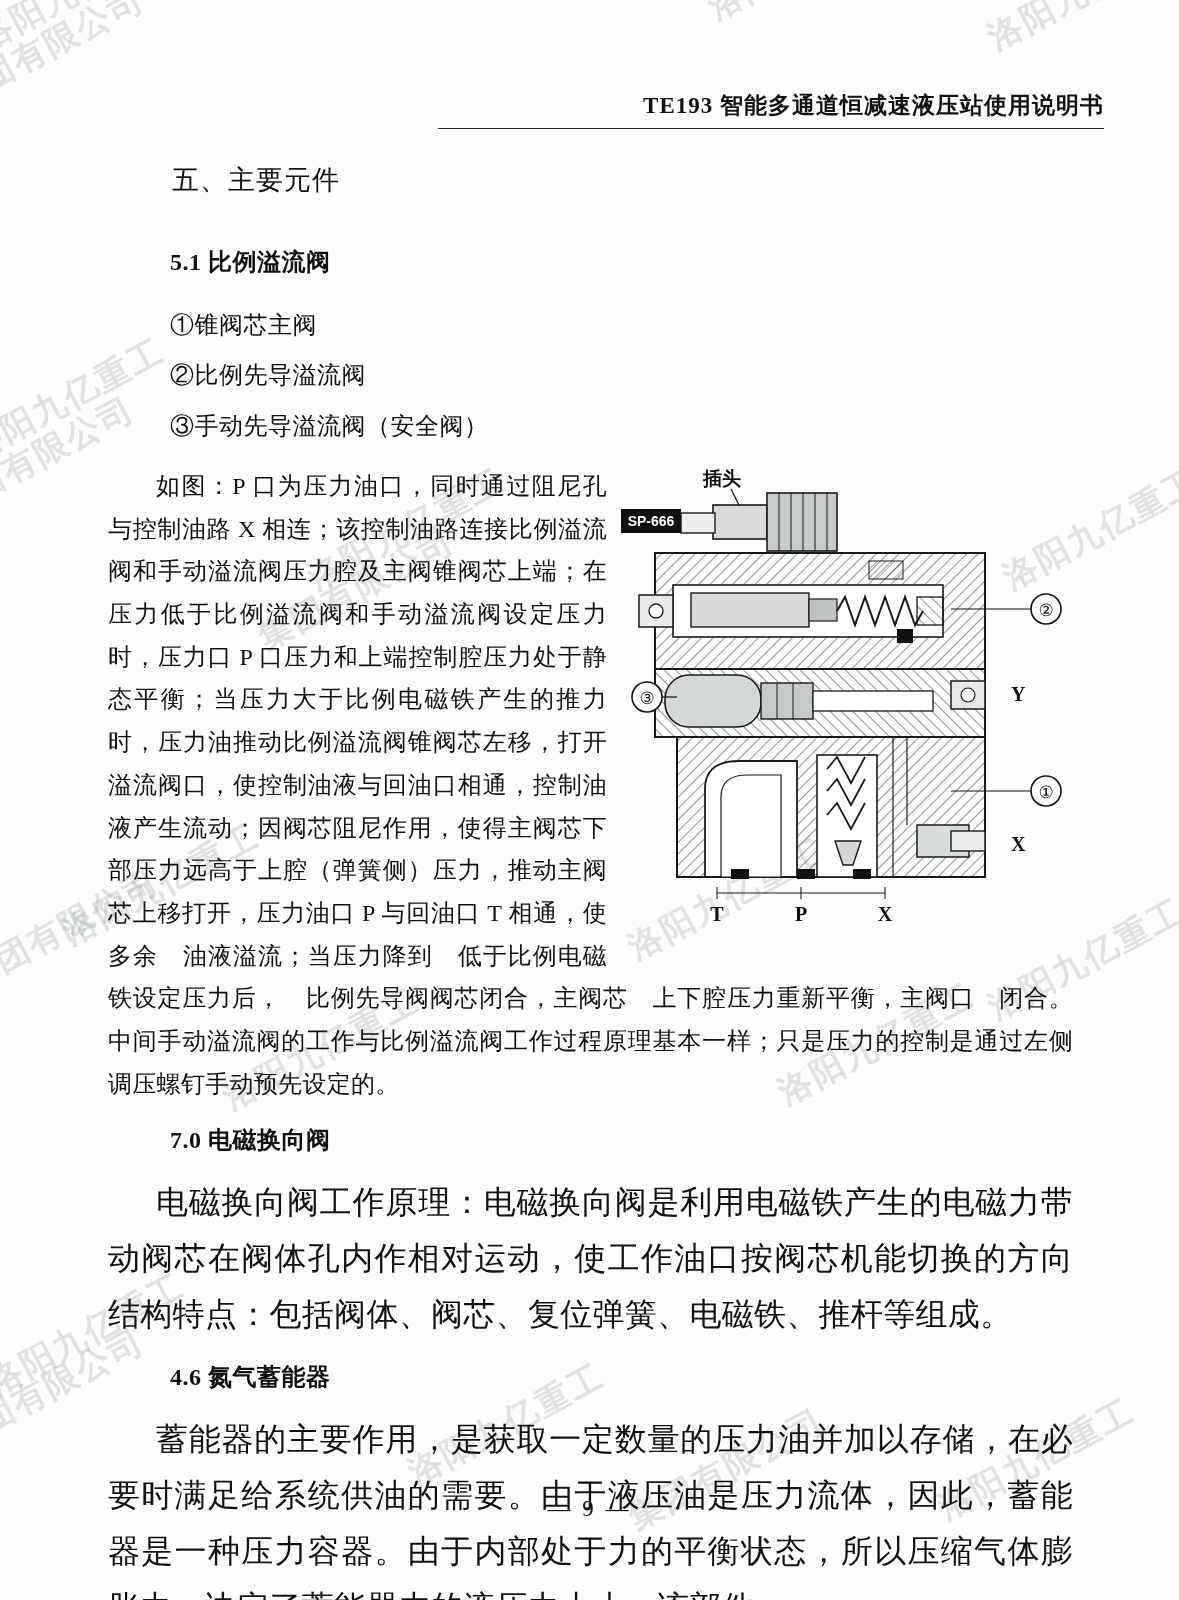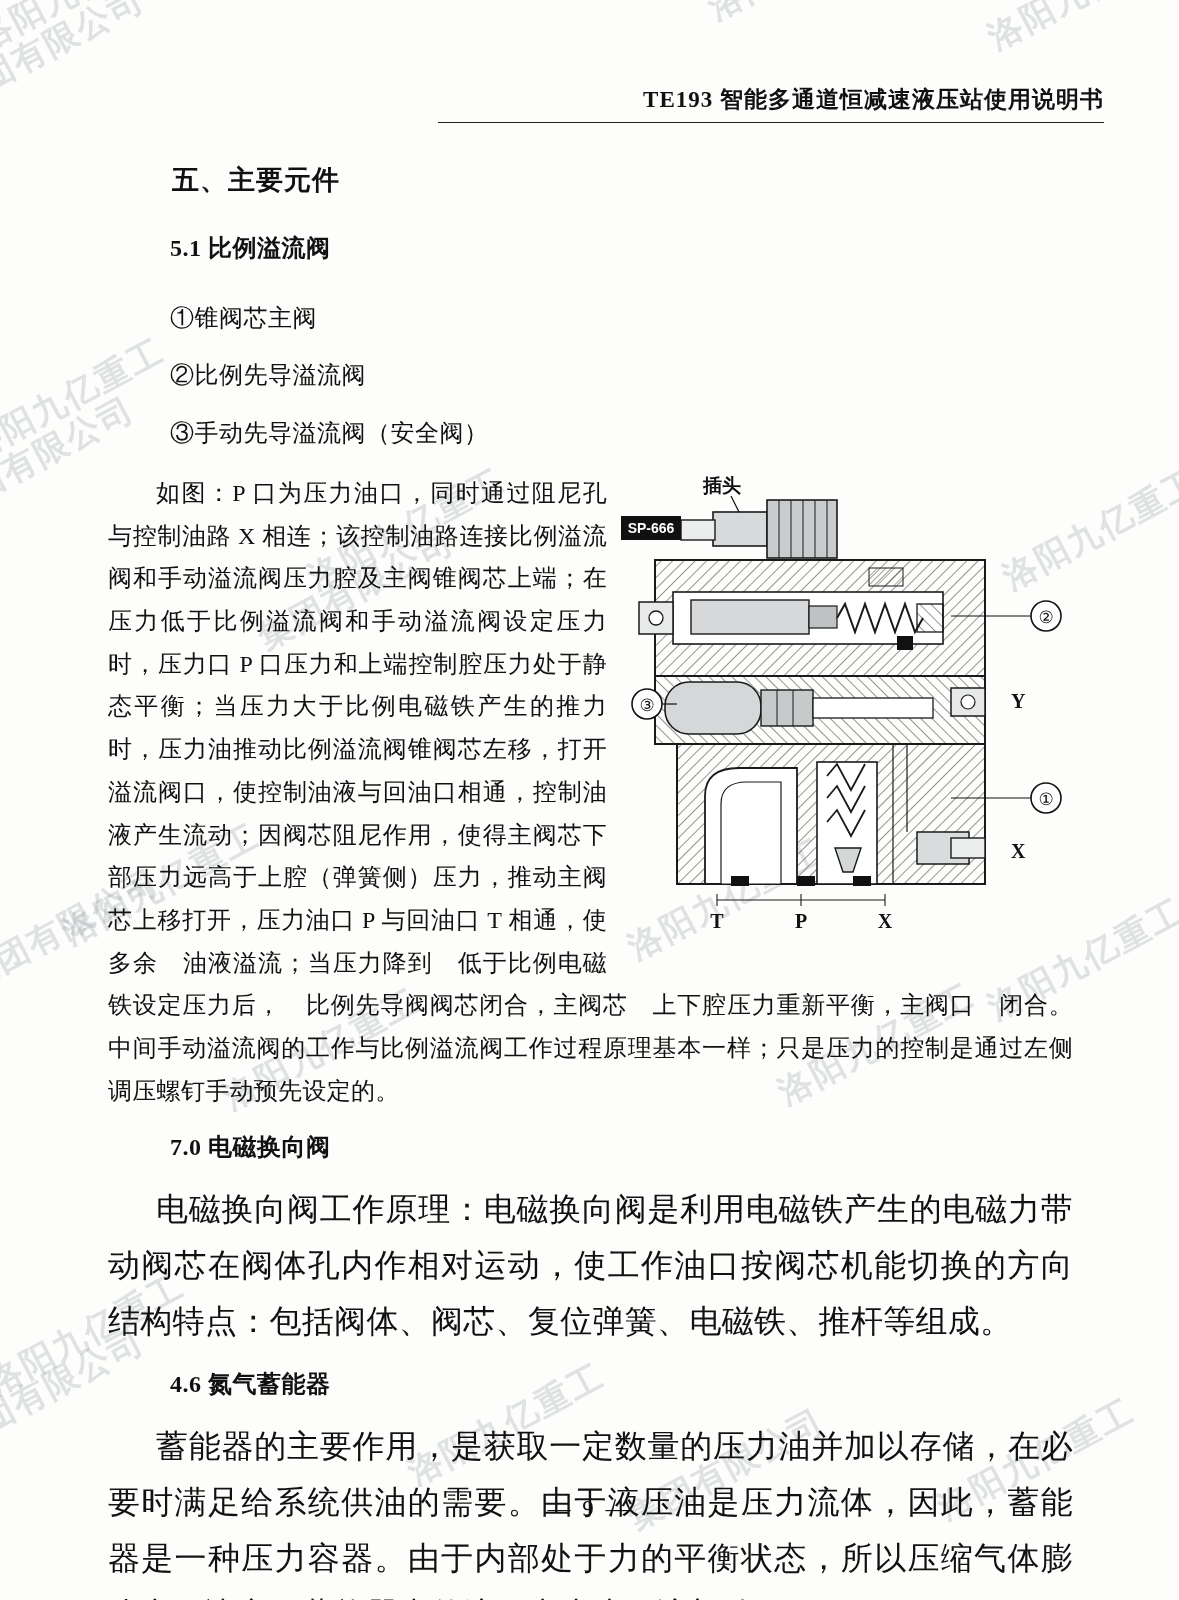--- a/index.html
+++ b/index.html
@@ -35,21 +35,21 @@
     font-weight: 700;
     color: rgba(120,130,140,0.22);
     white-space: nowrap;
     transform-origin: left top;
     letter-spacing: 2px;
   }
 
   
   .header {
     position: absolute;
-    top: 84px;
+    top: 90px;
     left: 90px;
     right: 75px;
     height: 46px;
     z-index: 4;
   }
   .header-title {
     position: absolute;
     right: 0;
     top: 0;
     font-size: 23px;
@@ -68,33 +68,33 @@
   
   .content {
     position: absolute;
     left: 108px;
     top: 150px;
     width: 965px;
     z-index: 4;
   }
   h1.sec {
     font-size: 27px;
-    font-weight: 700;
-    margin: 12px 0 0 64px;
+    font-weight: 400;
+    margin: 12px 0 14px 64px;
     letter-spacing: 1px;
   }
   h2.sub {
     font-size: 24px;
     font-weight: 700;
     margin: 0 0 0 62px;
     letter-spacing: 0.5px;
   }
   .listline {
     font-size: 24px;
-    margin: 16px 0 0 62px;
+    margin: 9px 0 0 62px;
     line-height: 1.72;
     letter-spacing: 0.5px;
   }
   p.body {
     font-size: 32px;
     line-height: 1.76;
     margin: 0;
     text-align: justify;
     letter-spacing: 0.3px;
   }

